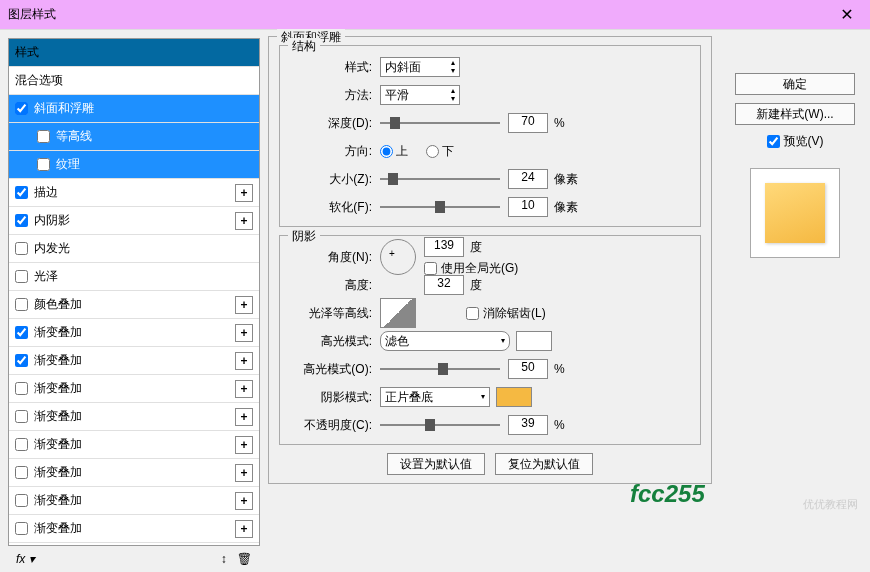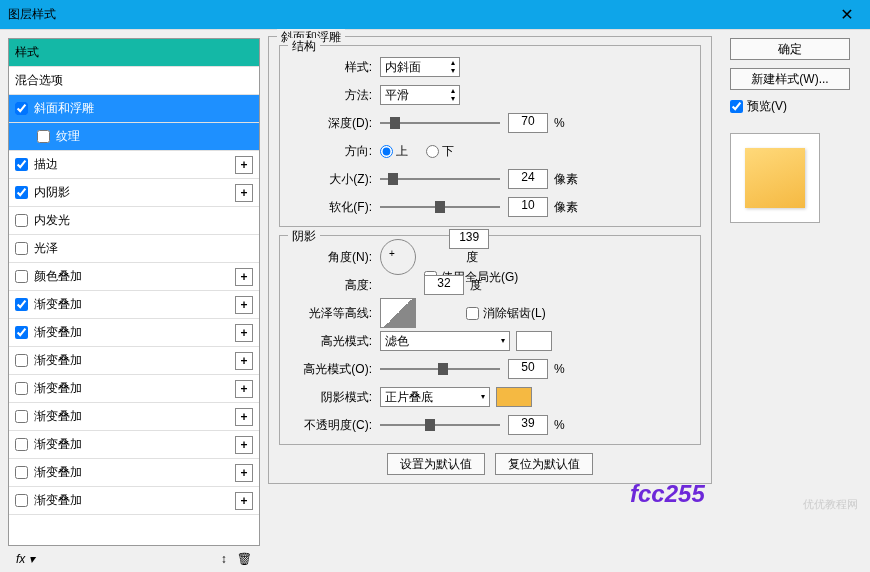--- a/index.html
+++ b/index.html
@@ -1,24 +1,24 @@
 <!DOCTYPE html>
 <html><head>
 <meta charset="utf-8">
 <style>
 * { box-sizing: border-box; margin: 0; padding: 0; font-family: "Microsoft YaHei", sans-serif; font-size: 12px; }
 body { background: #f0f0f0; width: 870px; height: 572px; overflow: hidden; }
-.titlebar { height: 30px; background: #0ea5e9; display: flex; align-items: center; padding: 0 8px; border-bottom: 1px solid #ddd; }
+.titlebar { height: 30px; background: #f0abfc; display: flex; align-items: center; padding: 0 8px; border-bottom: 1px solid #ddd; }
 .titlebar-title { flex: 1; }
 .close-btn { width: 30px; height: 30px; display: flex; align-items: center; justify-content: center; font-size: 16px; cursor: pointer; }
 .main { display: flex; height: 542px; }
 .left-panel { width: 260px; background: #f0f0f0; padding: 8px 0 0 8px; display: flex; flex-direction: column; }
 .styles-list { border: 1px solid #999; background: #fff; flex: 1; overflow: hidden; }
 .style-row { height: 28px; display: flex; align-items: center; padding: 0 6px; border-bottom: 1px solid #e0e0e0; }
-.style-row.header { background: #14b8a6; font-weight: normal; }
+.style-row.header { background: #0369a1; font-weight: normal; }
 .style-row.selected { background: #1e90ff; color: #fff; }
 .style-row.sub { padding-left: 28px; }
 .style-row .chk { margin-right: 6px; }
 .style-row .lbl { flex: 1; }
 .plus-btn { width: 18px; height: 18px; border: 1px solid #888; background: #fff; display: flex; align-items: center; justify-content: center; font-weight: bold; cursor: pointer; color:#000; }
 .bottom-icons { height: 26px; display: flex; align-items: center; gap: 10px; padding: 0 8px; justify-content: flex-end; }
 .bottom-icons span { cursor: pointer; }
 .center-panel { flex: 1; padding: 6px 8px; }
 .fieldset { border: 1px solid #aaa; padding: 8px 10px; margin-bottom: 6px; position: relative; }
 .fieldset > .legend { position: absolute; top: -8px; left: 8px; background: #f0f0f0; padding: 0 4px; }
@@ -33,45 +33,49 @@
 .slider-thumb { position: absolute; top: 2px; width: 10px; height: 12px; background: #555; }
 .num-input { width: 40px; height: 20px; border: 1px solid #888; background: #fff; text-align: center; margin-right: 4px; }
 .unit { margin-left: 2px; }
 .radio-row { display: flex; align-items: center; gap: 6px; }
 .radio { display: flex; align-items: center; gap: 3px; }
 .angle-widget { width: 36px; height: 36px; border: 1px solid #888; border-radius: 50%; position: relative; margin-right: 8px; }
 .angle-cross { position: absolute; top: 8px; left: 8px; font-size: 10px; }
 .curve-swatch { width: 36px; height: 30px; border: 1px solid #888; background: linear-gradient(135deg, #fff 50%, #888 50%); margin-right: 8px; }
 .color-swatch { width: 36px; height: 20px; border: 1px solid #888; margin-left: 6px; }
 .btn { height: 22px; border: 1px solid #888; background: #fafafa; padding: 0 12px; display: inline-flex; align-items: center; justify-content: center; cursor: pointer; }
-.right-panel { width: 150px; padding: 8px 10px; display: flex; flex-direction: column; gap: 8px; align-items: flex-start; }
+.right-panel { width: 150px; padding: 8px 10px; display: flex; flex-direction: column; gap: 8px; align-items: center; margin-top: 35px; }
 .right-panel .btn { width: 120px; }
 .preview-box { width: 90px; height: 90px; border: 1px solid #aaa; background: #fff; display: flex; align-items: center; justify-content: center; margin-top: 10px; }
 .preview-sq { width: 60px; height: 60px; background: linear-gradient(160deg, #ffd97a, #f5b942); box-shadow: 1px 1px 3px rgba(0,0,0,0.2); }
-.watermark-red { position: absolute; color: #6d28d9; font-size: 24px; font-weight: bold; font-style: italic; left: 630px; top: 480px; }
+.watermark-red { position: absolute; color: #15803d; font-size: 24px; font-weight: bold; font-style: italic; left: 630px; top: 480px; }
 .watermark-logo { position: absolute; right: 12px; bottom: 60px; color: #ccc; font-size: 11px; }
 .bottom-btns { display:flex; gap:10px; justify-content:center; margin-top:2px; }
 input[type=checkbox], input[type=radio] { margin: 0; }
 </style>
 </head>
 <body>
 
 <div class="titlebar">
   <span class="titlebar-title">图层样式</span>
   <span class="close-btn">✕</span>
 </div>
 
 <div class="main">
   <div class="left-panel">
     <div class="styles-list" id="styles-list">
         <div class="style-row header">样式</div>
         <div class="style-row">混合选项</div>
         <div class="style-row selected">
           <input type="checkbox" class="chk" checked="" style="">
           <span class="lbl">斜面和浮雕</span>
+        </div>
+        <div class="style-row selected sub">
+          <input type="checkbox" class="chk" style="">
+          <span class="lbl">等高线</span>
         </div>
         <div class="style-row selected sub">
           <input type="checkbox" class="chk" style="">
           <span class="lbl">纹理</span>
         </div>
         <div class="style-row">
           <input type="checkbox" class="chk" checked="" style="">
           <span class="lbl">描边</span>
           <span class="plus-btn">+</span>
         </div>
@@ -203,21 +207,21 @@
       </div>
 
       <div class="inner-fieldset">
         <span class="legend">阴影</span>
         <div class="form-row">
           <span class="form-label">角度(N):</span>
           <div class="angle-widget">
               <span class="angle-cross">+</span>
             </div>
           <div style="display:flex;flex-direction:column;gap:3px;">
-            <div style="display:flex;align-items:center;flex-direction:column;">
+            <div style="display:flex;align-items:center;">
               <div class="num-input">139</div>
               <span class="unit">度</span>
             </div>
             <label style="display:flex;align-items:center;gap:4px;">
                 <input type="checkbox" style=""> 
                 <span>使用全局光(G)</span>
               </label>
           </div>
         </div>
         <div class="form-row">
@@ -229,21 +233,21 @@
         <div class="form-row">
           <span class="form-label">光泽等高线:</span>
           <div class="curve-swatch"></div>
           <label style="display:flex;align-items:center;gap:4px;margin-left:42px;">
               <input type="checkbox" style=""> 
               <span>消除锯齿(L)</span>
             </label>
         </div>
         <div class="form-row">
           <span class="form-label">高光模式:</span>
-          <div class="select" style="width:130px;">
+          <div class="select" style="width:130px;border-radius:8px;">
               <span>滤色</span>
               <span class="arrows">▾</span>
             </div>
           <div class="color-swatch" style="background:#fff;"></div>
         </div>
         <div class="form-row">
           <span class="form-label">高光模式(O):</span>
           <div class="slider">
               <div class="slider-track"></div>
               <div class="slider-thumb" style="left:58px"></div>

